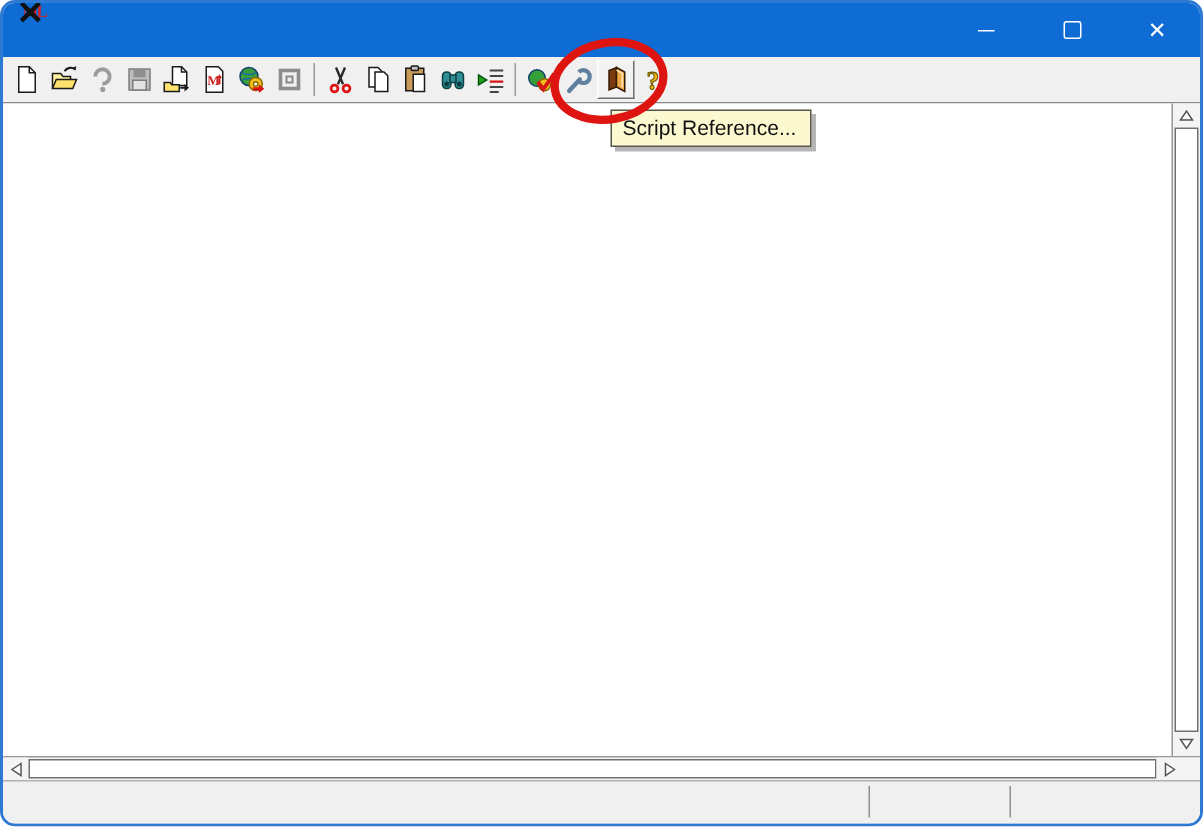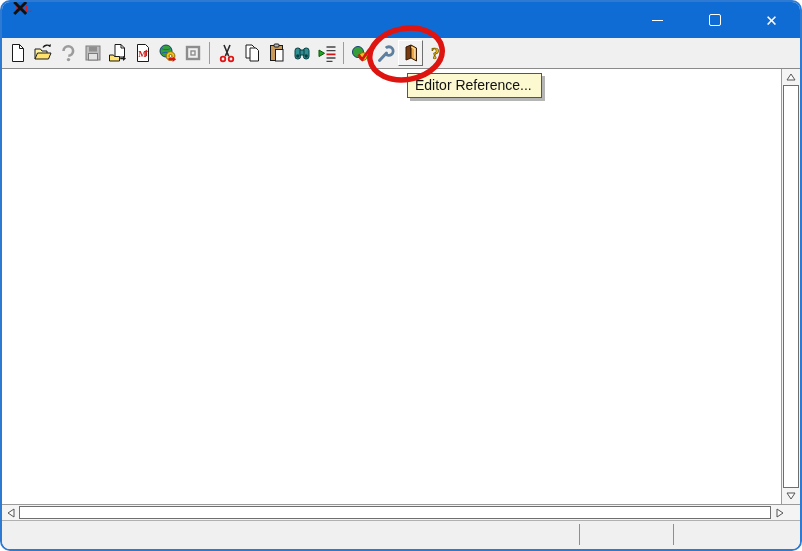--- a/index.html
+++ b/index.html
@@ -288,19 +288,19 @@
   </div>
 
   <div class="statusbar">
     <div class="status-pane p0"></div>
     <div class="status-div d1"></div>
     <div class="status-pane p1"></div>
     <div class="status-div d2"></div>
     <div class="status-pane p2"></div>
   </div>
 
-  <div class="tooltip">Editor Reference...</div>
+  <div class="tooltip">Script Reference...</div>
 
   <svg class="annotation-circle" width="84" height="62" viewBox="0 0 84 62">
     <ellipse cx="42" cy="30" rx="36.5" ry="25.5" fill="none" stroke="#dd1410" stroke-width="5.5" transform="rotate(-10 42 30)"></ellipse>
   </svg>
 
 </div>
 
 </body></html>

